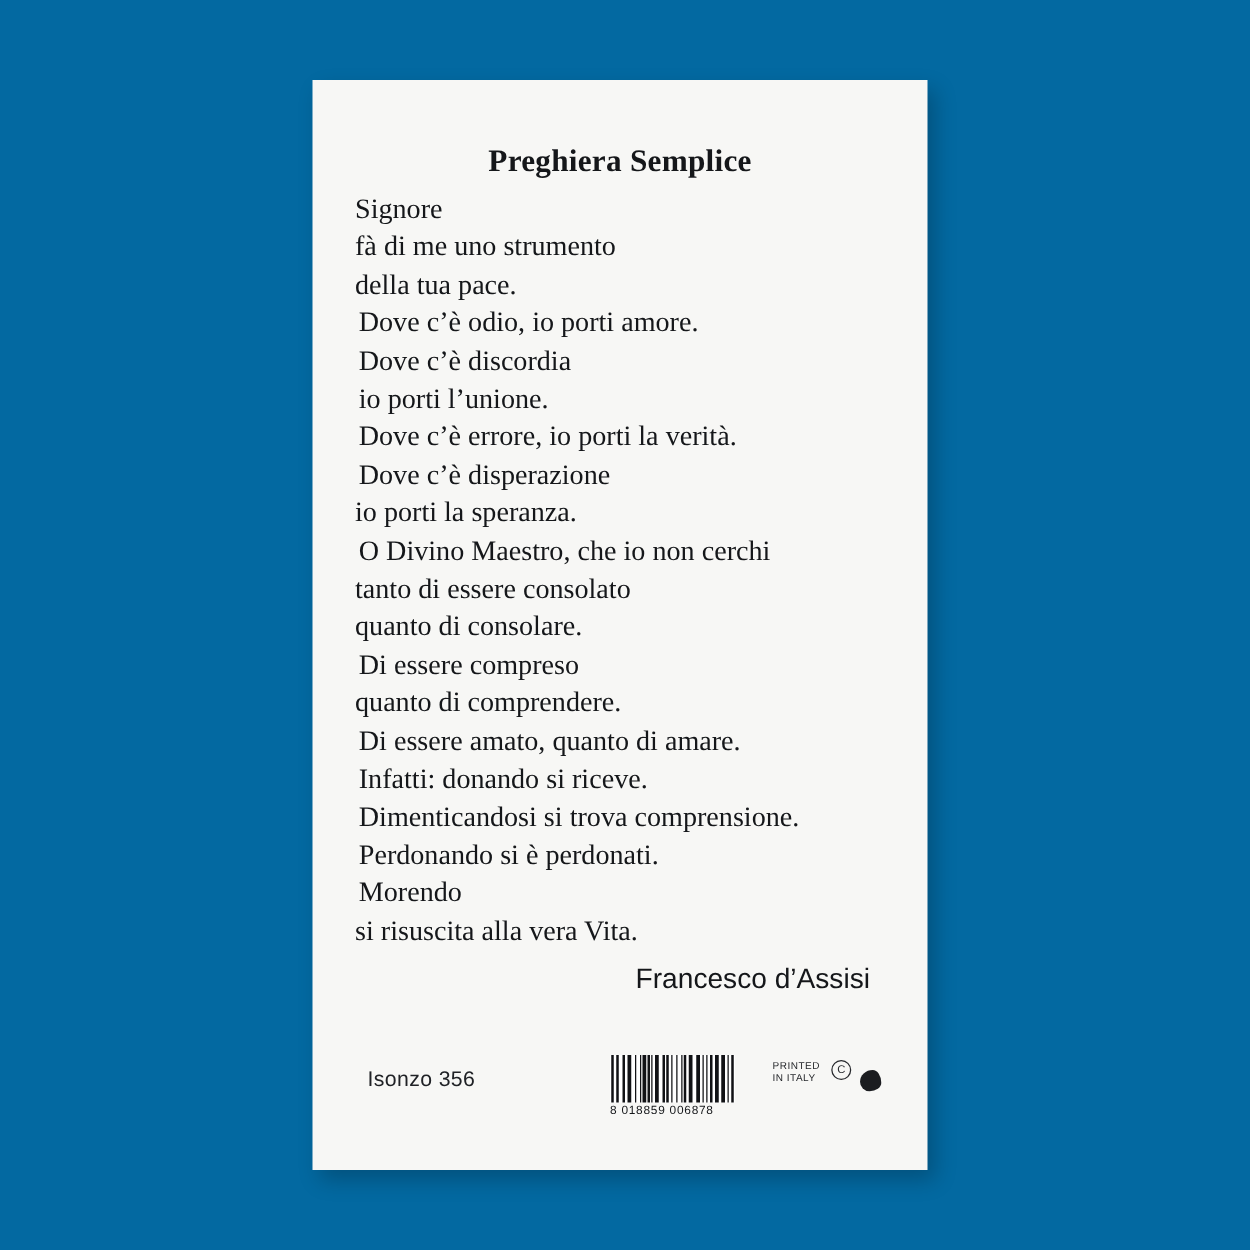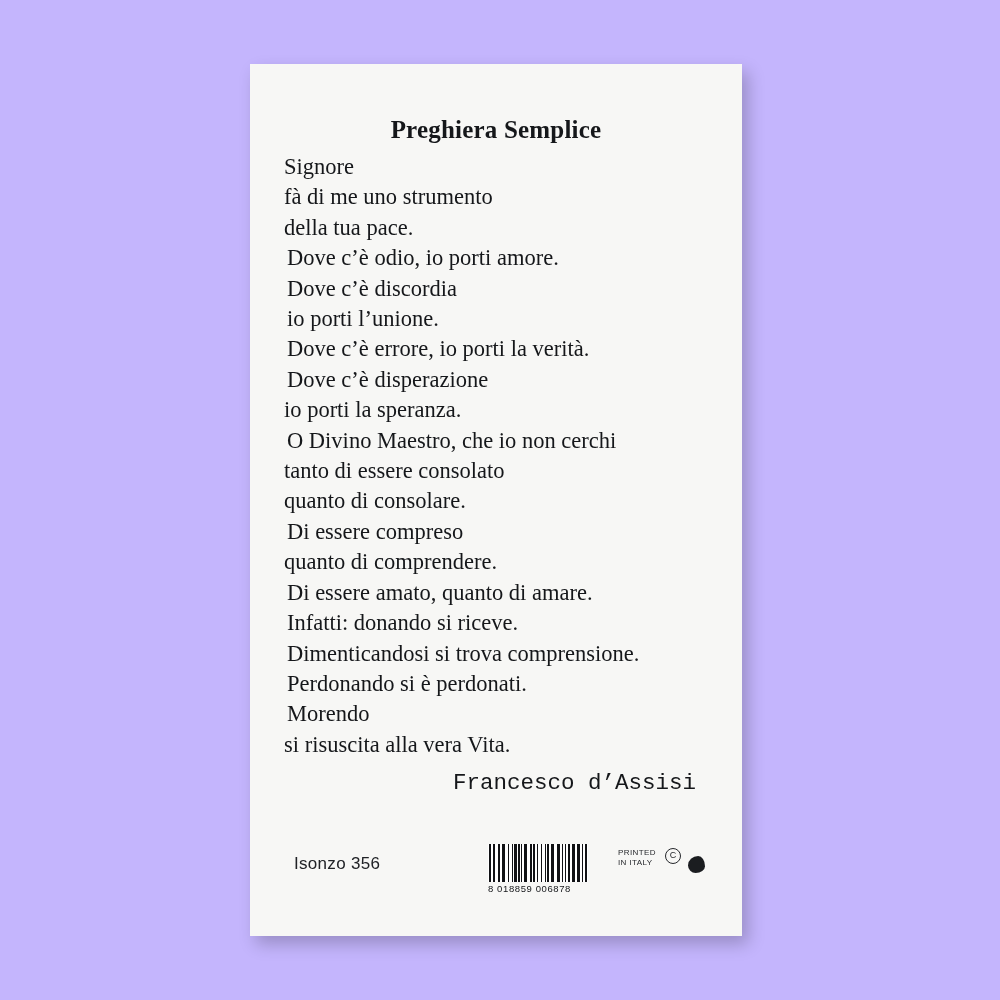--- a/index.html
+++ b/index.html
@@ -8,21 +8,21 @@
     width: 1000px;
     height: 1000px;
     background: #ffffff;
     font-family: "Liberation Serif", serif;
   }
 
   #stage {
     position: relative;
     width: 1000px;
     height: 1000px;
-    background: #c4b5fd;
+    background: #0369a1;
     overflow: hidden;
   }
 
   
   #card {
     position: absolute;
     left: 250px;
     top: 64px;
     width: 492px;
     height: 872px;
@@ -61,21 +61,21 @@
   }
 
   .prayer-line.indent {
     padding-left: 3px;
   }
 
   #prayer-author {
     margin-top: 8px;
     text-align: right;
     padding-right: 12px;
-    font-family: Liberation Mono, monospace;
+    font-family: Liberation Sans, sans-serif;
     font-size: 22.5px;
     line-height: 30px;
     color: #15171a;
   }
 
   
   #card-footer {
     position: absolute;
     left: 42px;
     right: 26px;

